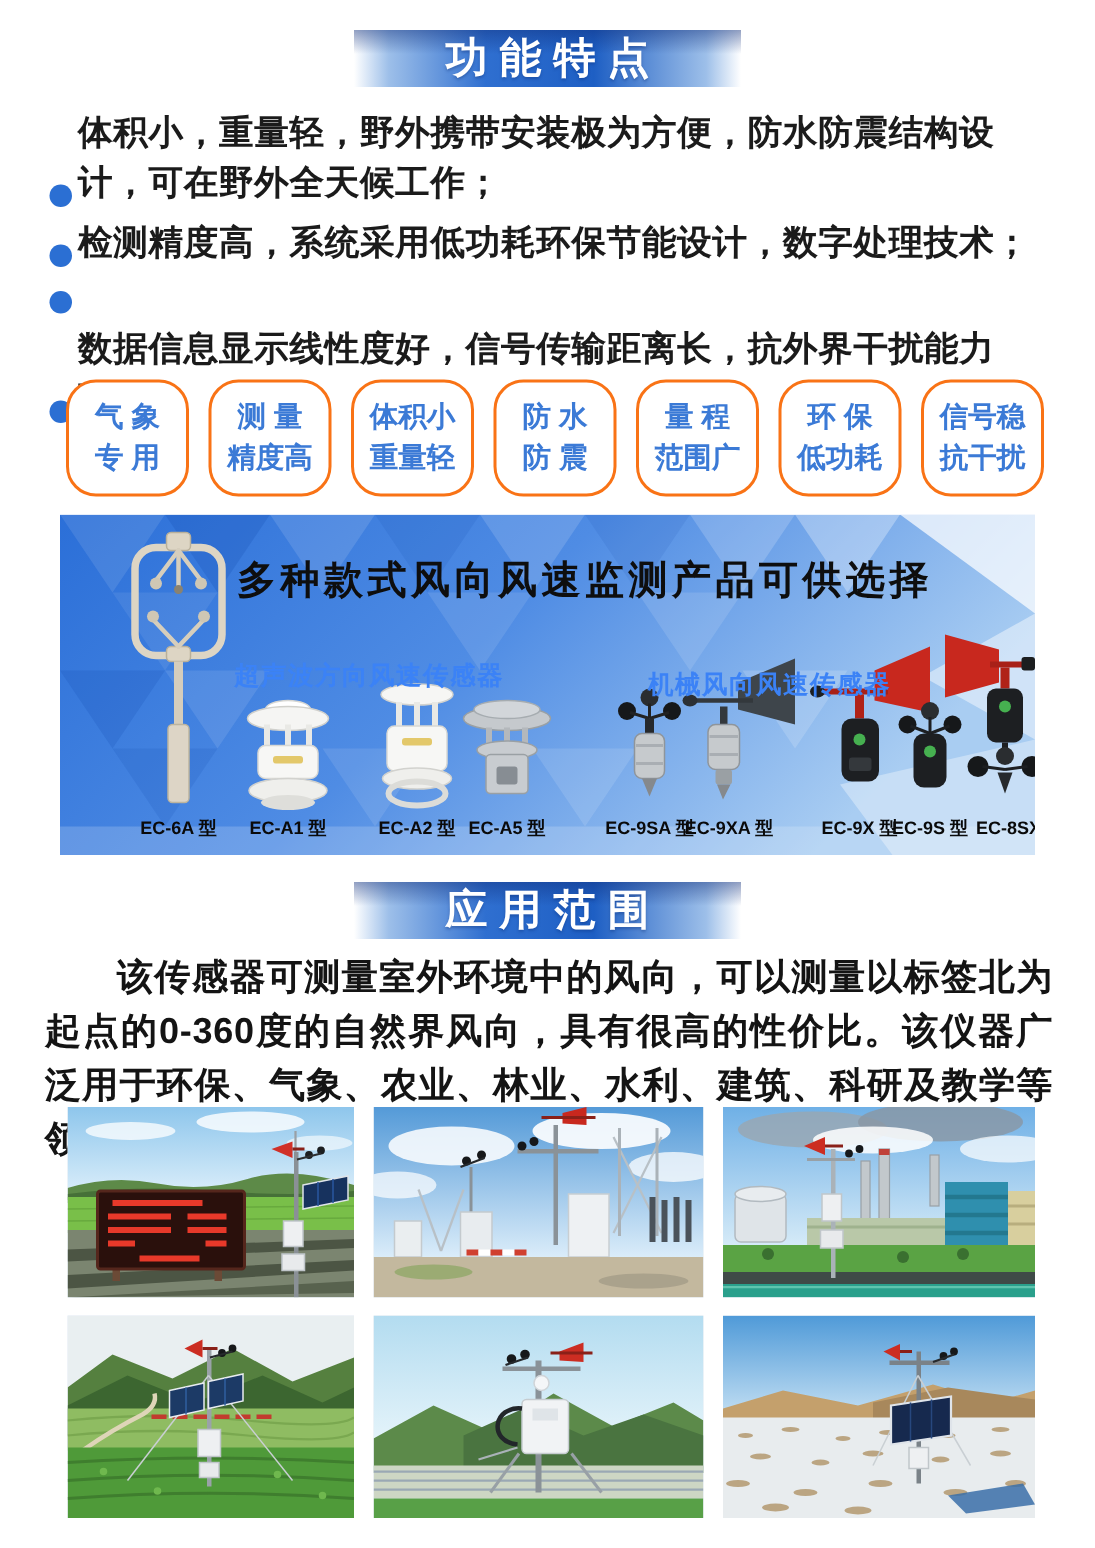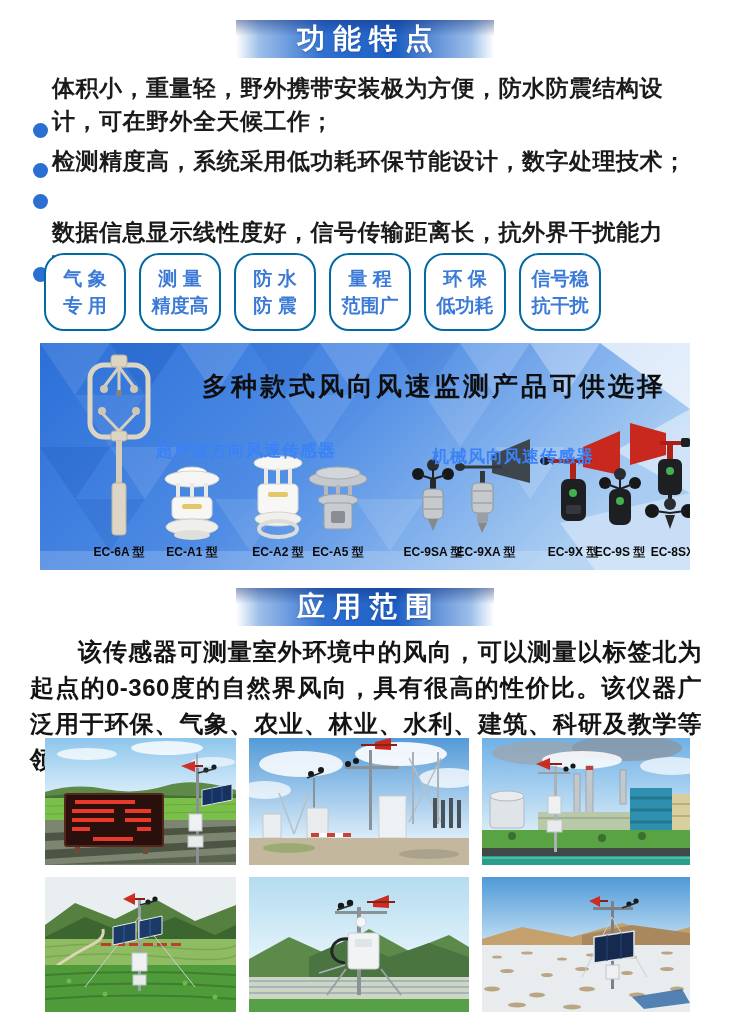--- a/index.html
+++ b/index.html
@@ -20,30 +20,30 @@
   .ribbon.r1{top:20px;}
   .ribbon.r2{top:588px;}
   
   .features{position:absolute;left:33px;top:72px;width:665px;}
   .bullet{display:flex;align-items:flex-end;margin-bottom:7px;}
   .bullet .dot{flex:none;width:15px;height:15px;border-radius:50%;background:#2b6fd3;margin:9px 4px 0 0;}
   .bullet p{margin:0;font-size:23px;font-weight:600;line-height:33px;color:#1b1b1b;letter-spacing:.5px;}
   
   .tags{position:absolute;left:44px;top:253px;display:flex;gap:13px;}
   .tag{
-    width:78px;height:74px;border:2px solid #0369a1;border-radius:20px;
+    width:78px;height:74px;border:2px solid #f97316;border-radius:20px;
     display:flex;flex-direction:column;align-items:center;justify-content:center;
     color:#3b7ad6;font-size:19px;font-weight:bold;line-height:27px;background:#ffffff;
   }
   
   .showcase{position:absolute;left:40px;top:343px;width:650px;height:227px;overflow:hidden;}
   .showcase svg.bg{position:absolute;left:0;top:0;width:100%;height:100%;}
   .sc-title{
     position:absolute;left:105px;top:26px;width:490px;text-align:center;
-    font-size:26px;font-weight:bold;letter-spacing:3px;color:#0e0e0e;padding-left:44px;
+    font-size:26px;font-weight:bold;letter-spacing:3px;color:#0e0e0e;
   }
   .sc-glabel{position:absolute;font-size:17px;font-weight:bold;color:#3b82f6;letter-spacing:1px;}
   .sc-glabel.g1{left:116px;top:96px;}
   .sc-glabel.g2{left:392px;top:102px;}
   .plabel{
     position:absolute;top:201px;transform:translateX(-50%);
     font-size:12px;font-weight:bold;color:#0a0a0a;white-space:nowrap;letter-spacing:0;
   }
   
   .app-text{
@@ -88,20 +88,24 @@
   </div>
 
   <div class="tags">
     <div class="tag">
       <span>气 象</span>
       <span>专 用</span>
     </div>
     <div class="tag">
       <span>测 量</span>
       <span>精度高</span>
+    </div>
+    <div class="tag">
+      <span>体积小</span>
+      <span>重量轻</span>
     </div>
     <div class="tag">
       <span>防 水</span>
       <span>防 震</span>
     </div>
     <div class="tag">
       <span>量 程</span>
       <span>范围广</span>
     </div>
     <div class="tag">

